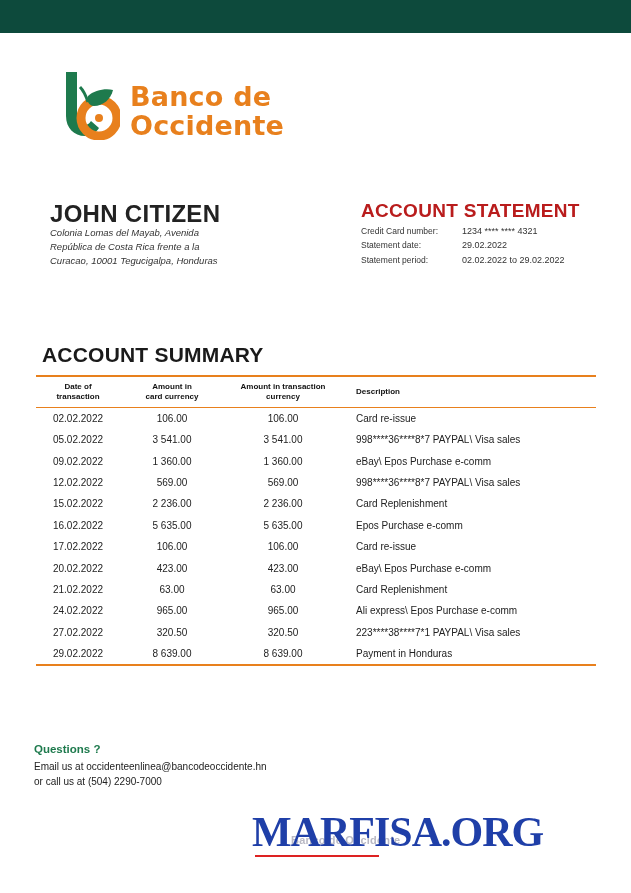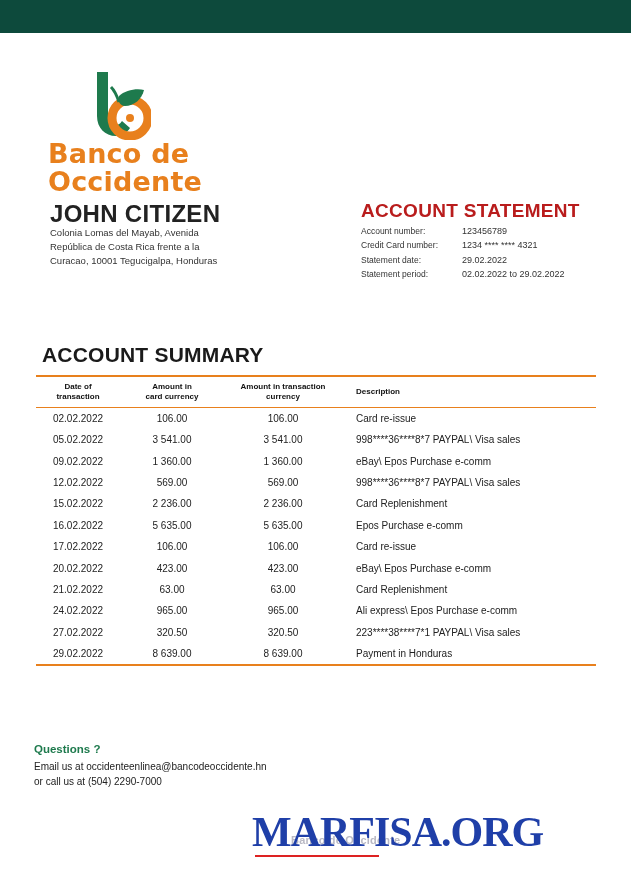--- a/index.html
+++ b/index.html
@@ -22,24 +22,23 @@
   .topbar {
     position: absolute;
     top: 0; left: 0;
     width: 631px;
     height: 33px;
     background: #0d4a3c;
   }
   
   .logo-block {
     position: absolute;
-    top: 66px; left: 38px;
+    top: 66px; left: 58px;
     display: flex;
-    align-items: center;
-    flex-direction: column;
+    align-items: flex-end;
   }
   .logo-mark {
     width: 62px;
     height: 74px;
     position: relative;
     flex: none;
   }
   .logo-text {
     margin-left: 10px;
     line-height: 1.05;
@@ -61,20 +60,21 @@
     color: #222;
     letter-spacing: .3px;
   }
   .cust-addr {
     position: absolute;
     top: 226px; left: 50px;
     width: 185px;
     font-size: 9.5px;
     color: #333;
     line-height: 1.45;
+    font-style: italic;
   }
   
   .stmt-title {
     position: absolute;
     top: 200px; left: 361px;
     font-size: 19px;
     font-weight: bold;
     color: #b91c1c;
     letter-spacing: .3px;
   }
@@ -206,24 +206,20 @@
       <div class="logo-line">Banco de</div>
       <div class="logo-line l2">Occidente</div>
     </div>
   </div>
 
   <div class="cust-name">JOHN CITIZEN</div>
   <div class="cust-addr">Colonia Lomas del Mayab, Avenida República de Costa Rica frente a la Curacao, 10001 Tegucigalpa, Honduras</div>
 
   <div class="stmt-title">ACCOUNT STATEMENT</div>
   <div class="stmt-rows">
-    <div class="stmt-row">
-      <span class="stmt-label">Account number:</span>
-      <span class="stmt-value">123456789</span>
-    </div>
     <div class="stmt-row">
       <span class="stmt-label">Credit Card number:</span>
       <span class="stmt-value">1234 **** **** 4321</span>
     </div>
     <div class="stmt-row">
       <span class="stmt-label">Statement date:</span>
       <span class="stmt-value">29.02.2022</span>
     </div>
     <div class="stmt-row">
       <span class="stmt-label">Statement period:</span>

